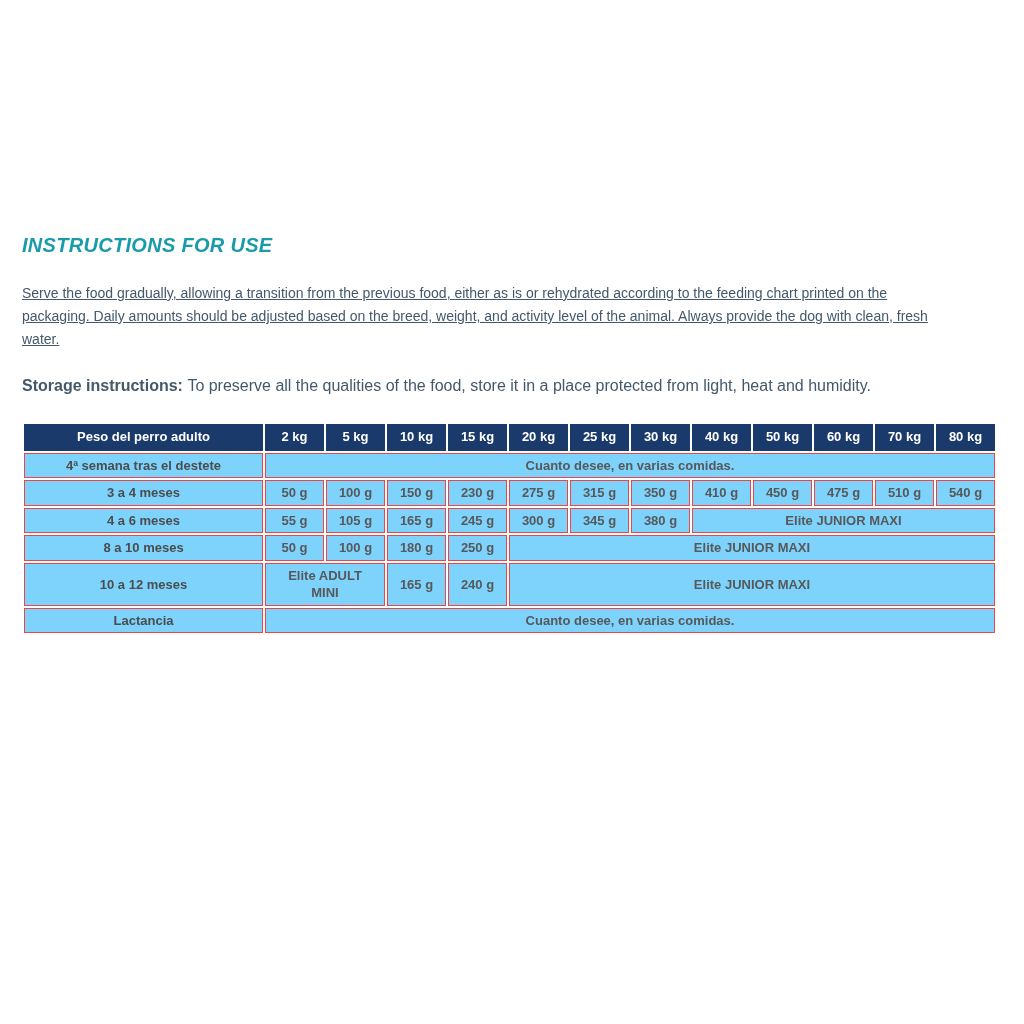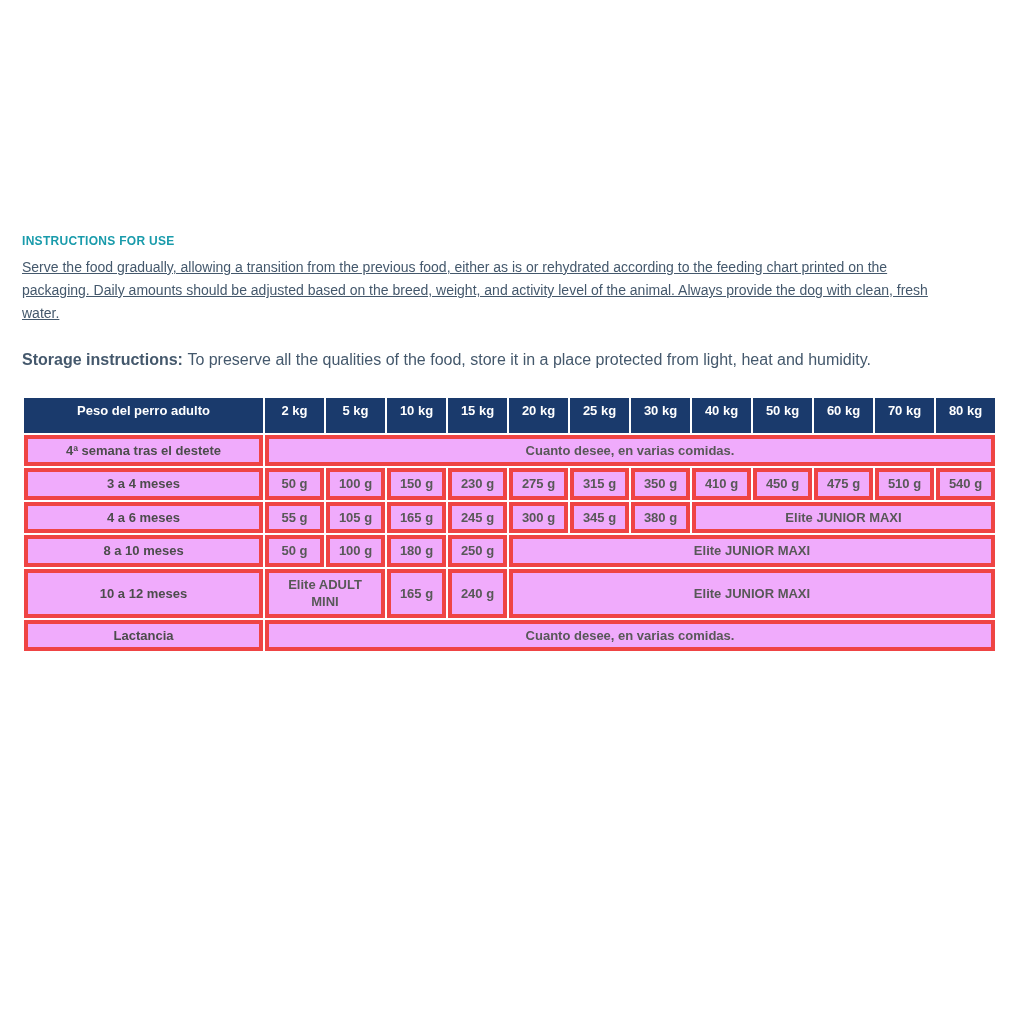--- a/index.html
+++ b/index.html
@@ -10,24 +10,25 @@
   }
   .page {
     width: 1024px;
     height: 1024px;
     padding: 234px 26px 0 22px;
     background: #ffffff;
     overflow: hidden;
   }
   h2.section-heading {
     color: #199bab;
-    font-size: 12px;
+    font-size: 20px;
     font-weight: bold;
     letter-spacing: 0.3px;
-    margin-bottom: 8px;
+    margin-bottom: 25px;
+    font-style: italic;
   }
   p.intro {
     color: #44586c;
     font-size: 14px;
     line-height: 23px;
     white-space: pre-line;
     margin-bottom: 25px;
     text-decoration: underline;
   }
   p.storage {
@@ -49,26 +50,26 @@
     text-align: center;
     vertical-align: middle;
     padding: 3px 2px;
     line-height: 1.35;
   }
   table.feeding thead th {
     background: #1a3a6c;
     border: 1px solid #1a3a6c;
     color: #ffffff;
     font-weight: bold;
-    padding: 3px 2px 12px;
+    padding: 3px 2px 4px;
   }
   table.feeding tbody th,
   table.feeding tbody td {
-    background: #f0abfc;
-    border: 4px solid #ef4444;
+    background: #7dd3fc;
+    border: 1px solid #ef4444;
   }
   table.feeding tbody th {
     color: #4c4c4c;
     font-weight: bold;
     white-space: pre-line;
   }
   table.feeding tbody td {
     color: #585858;
     font-weight: bold;
     white-space: pre-line;

